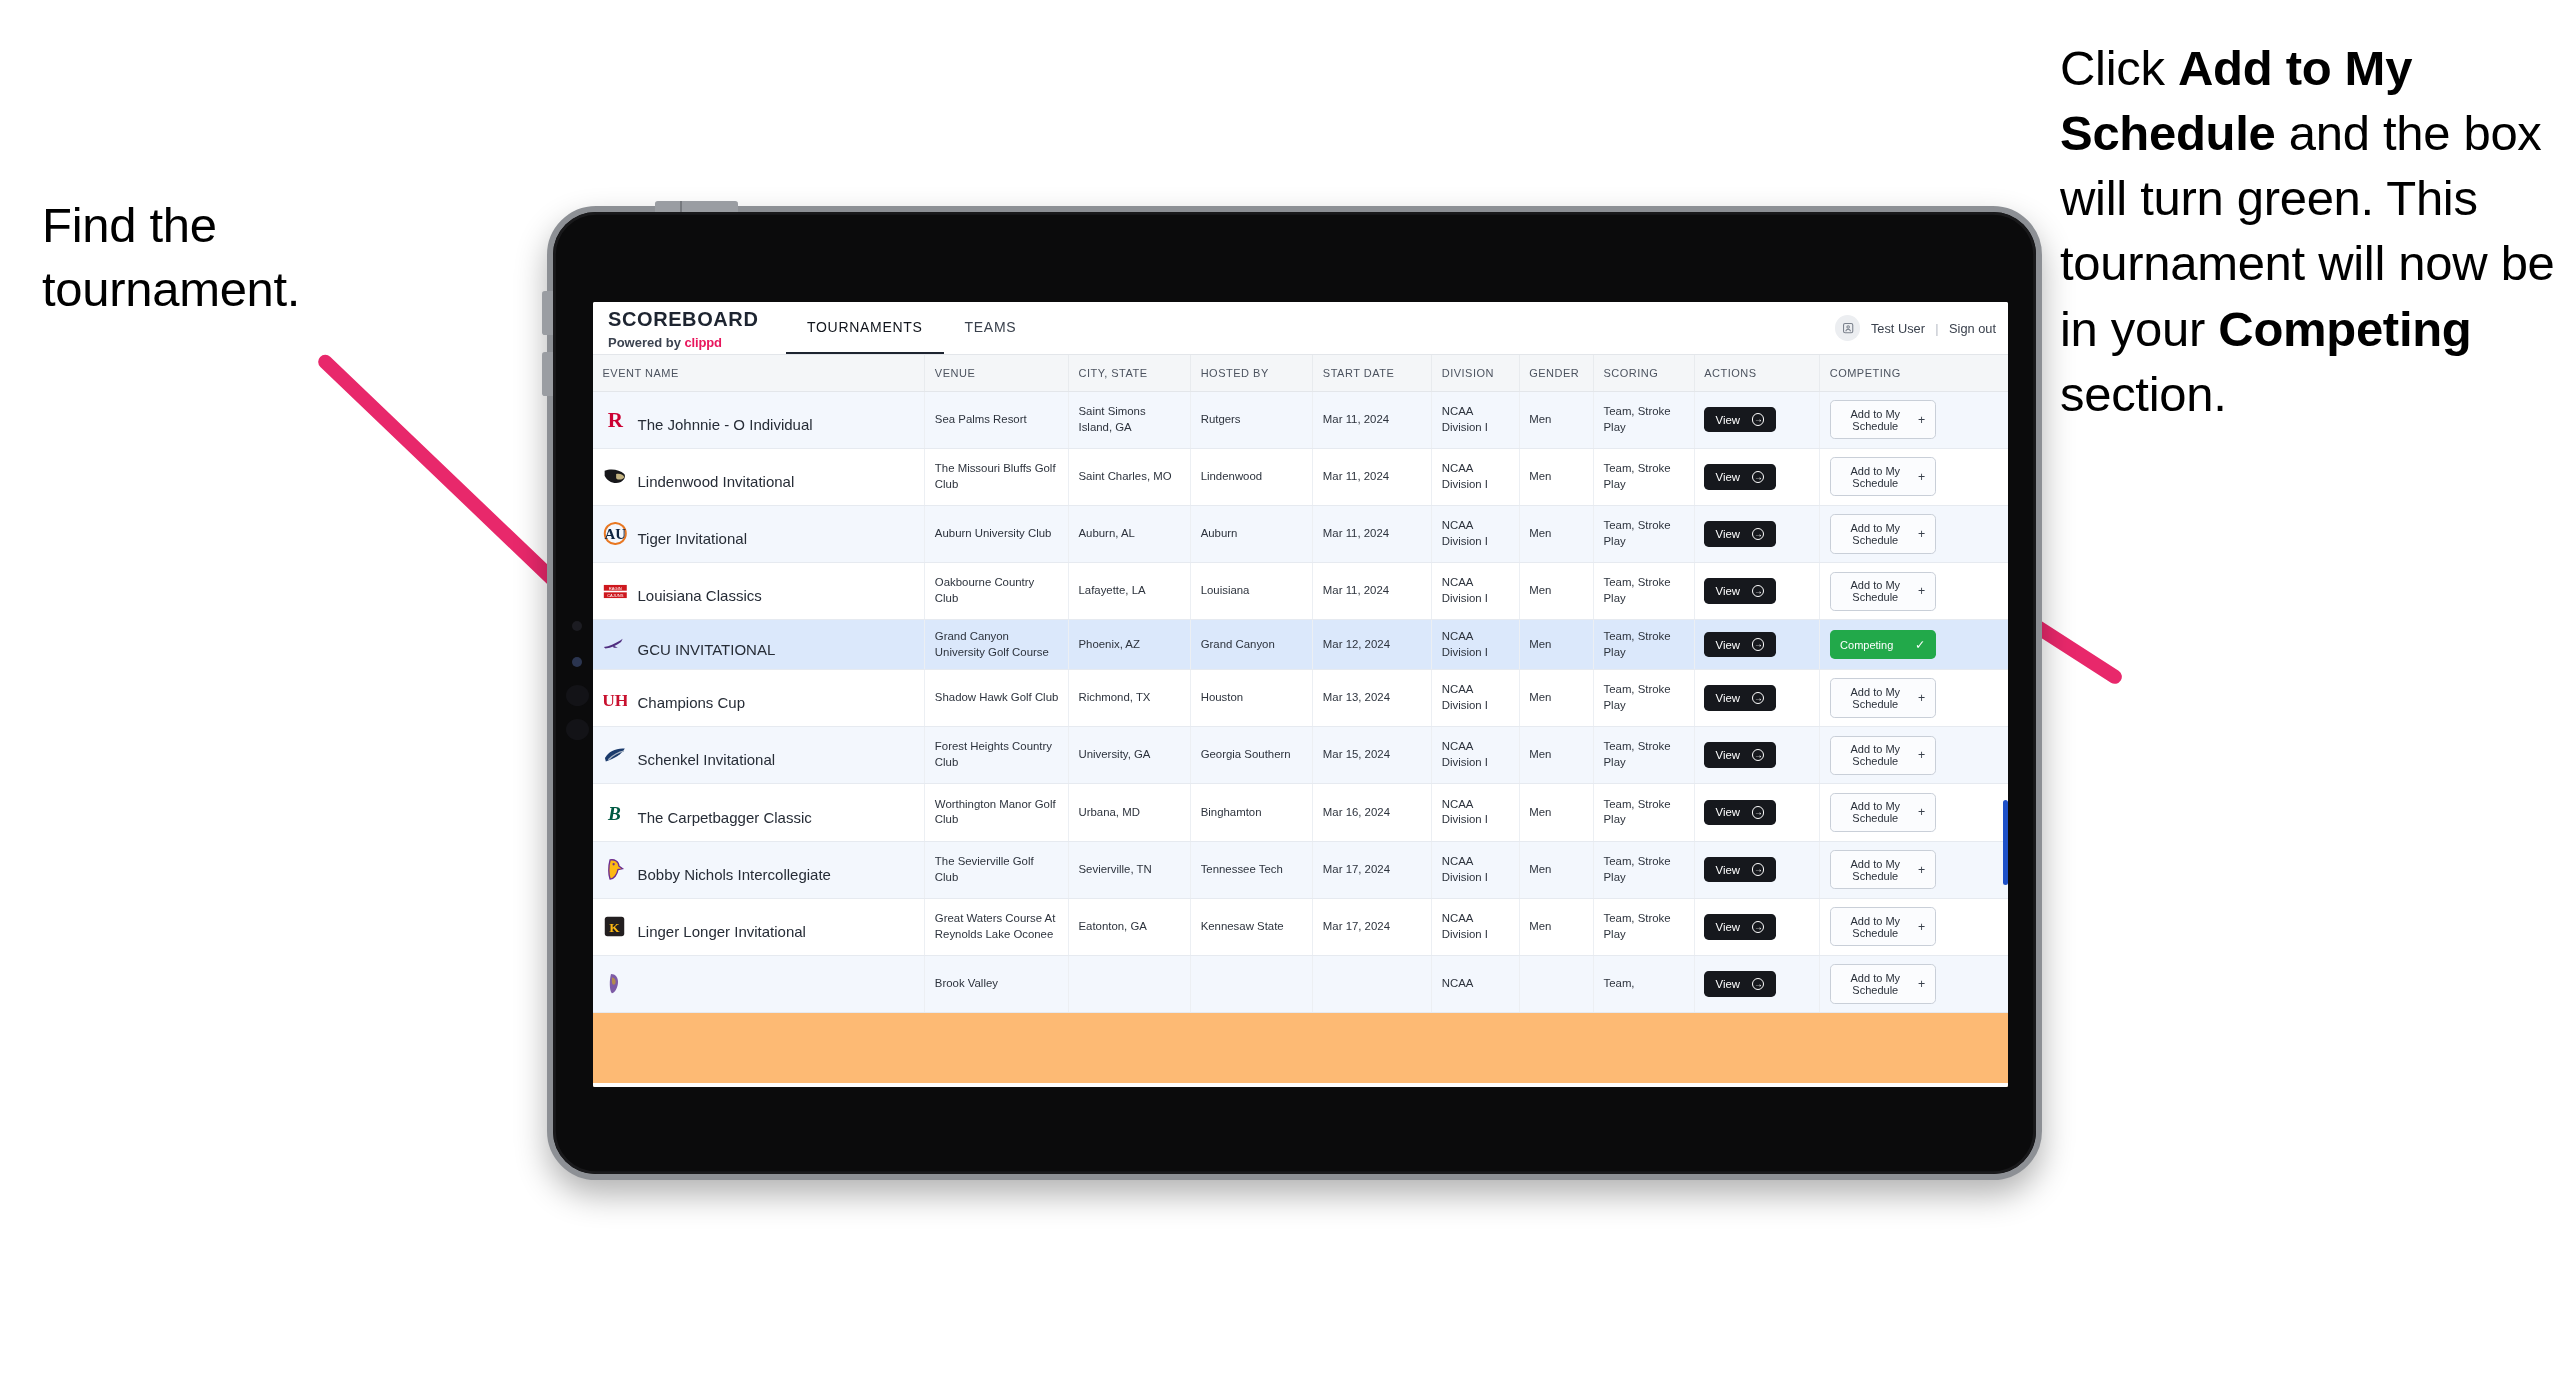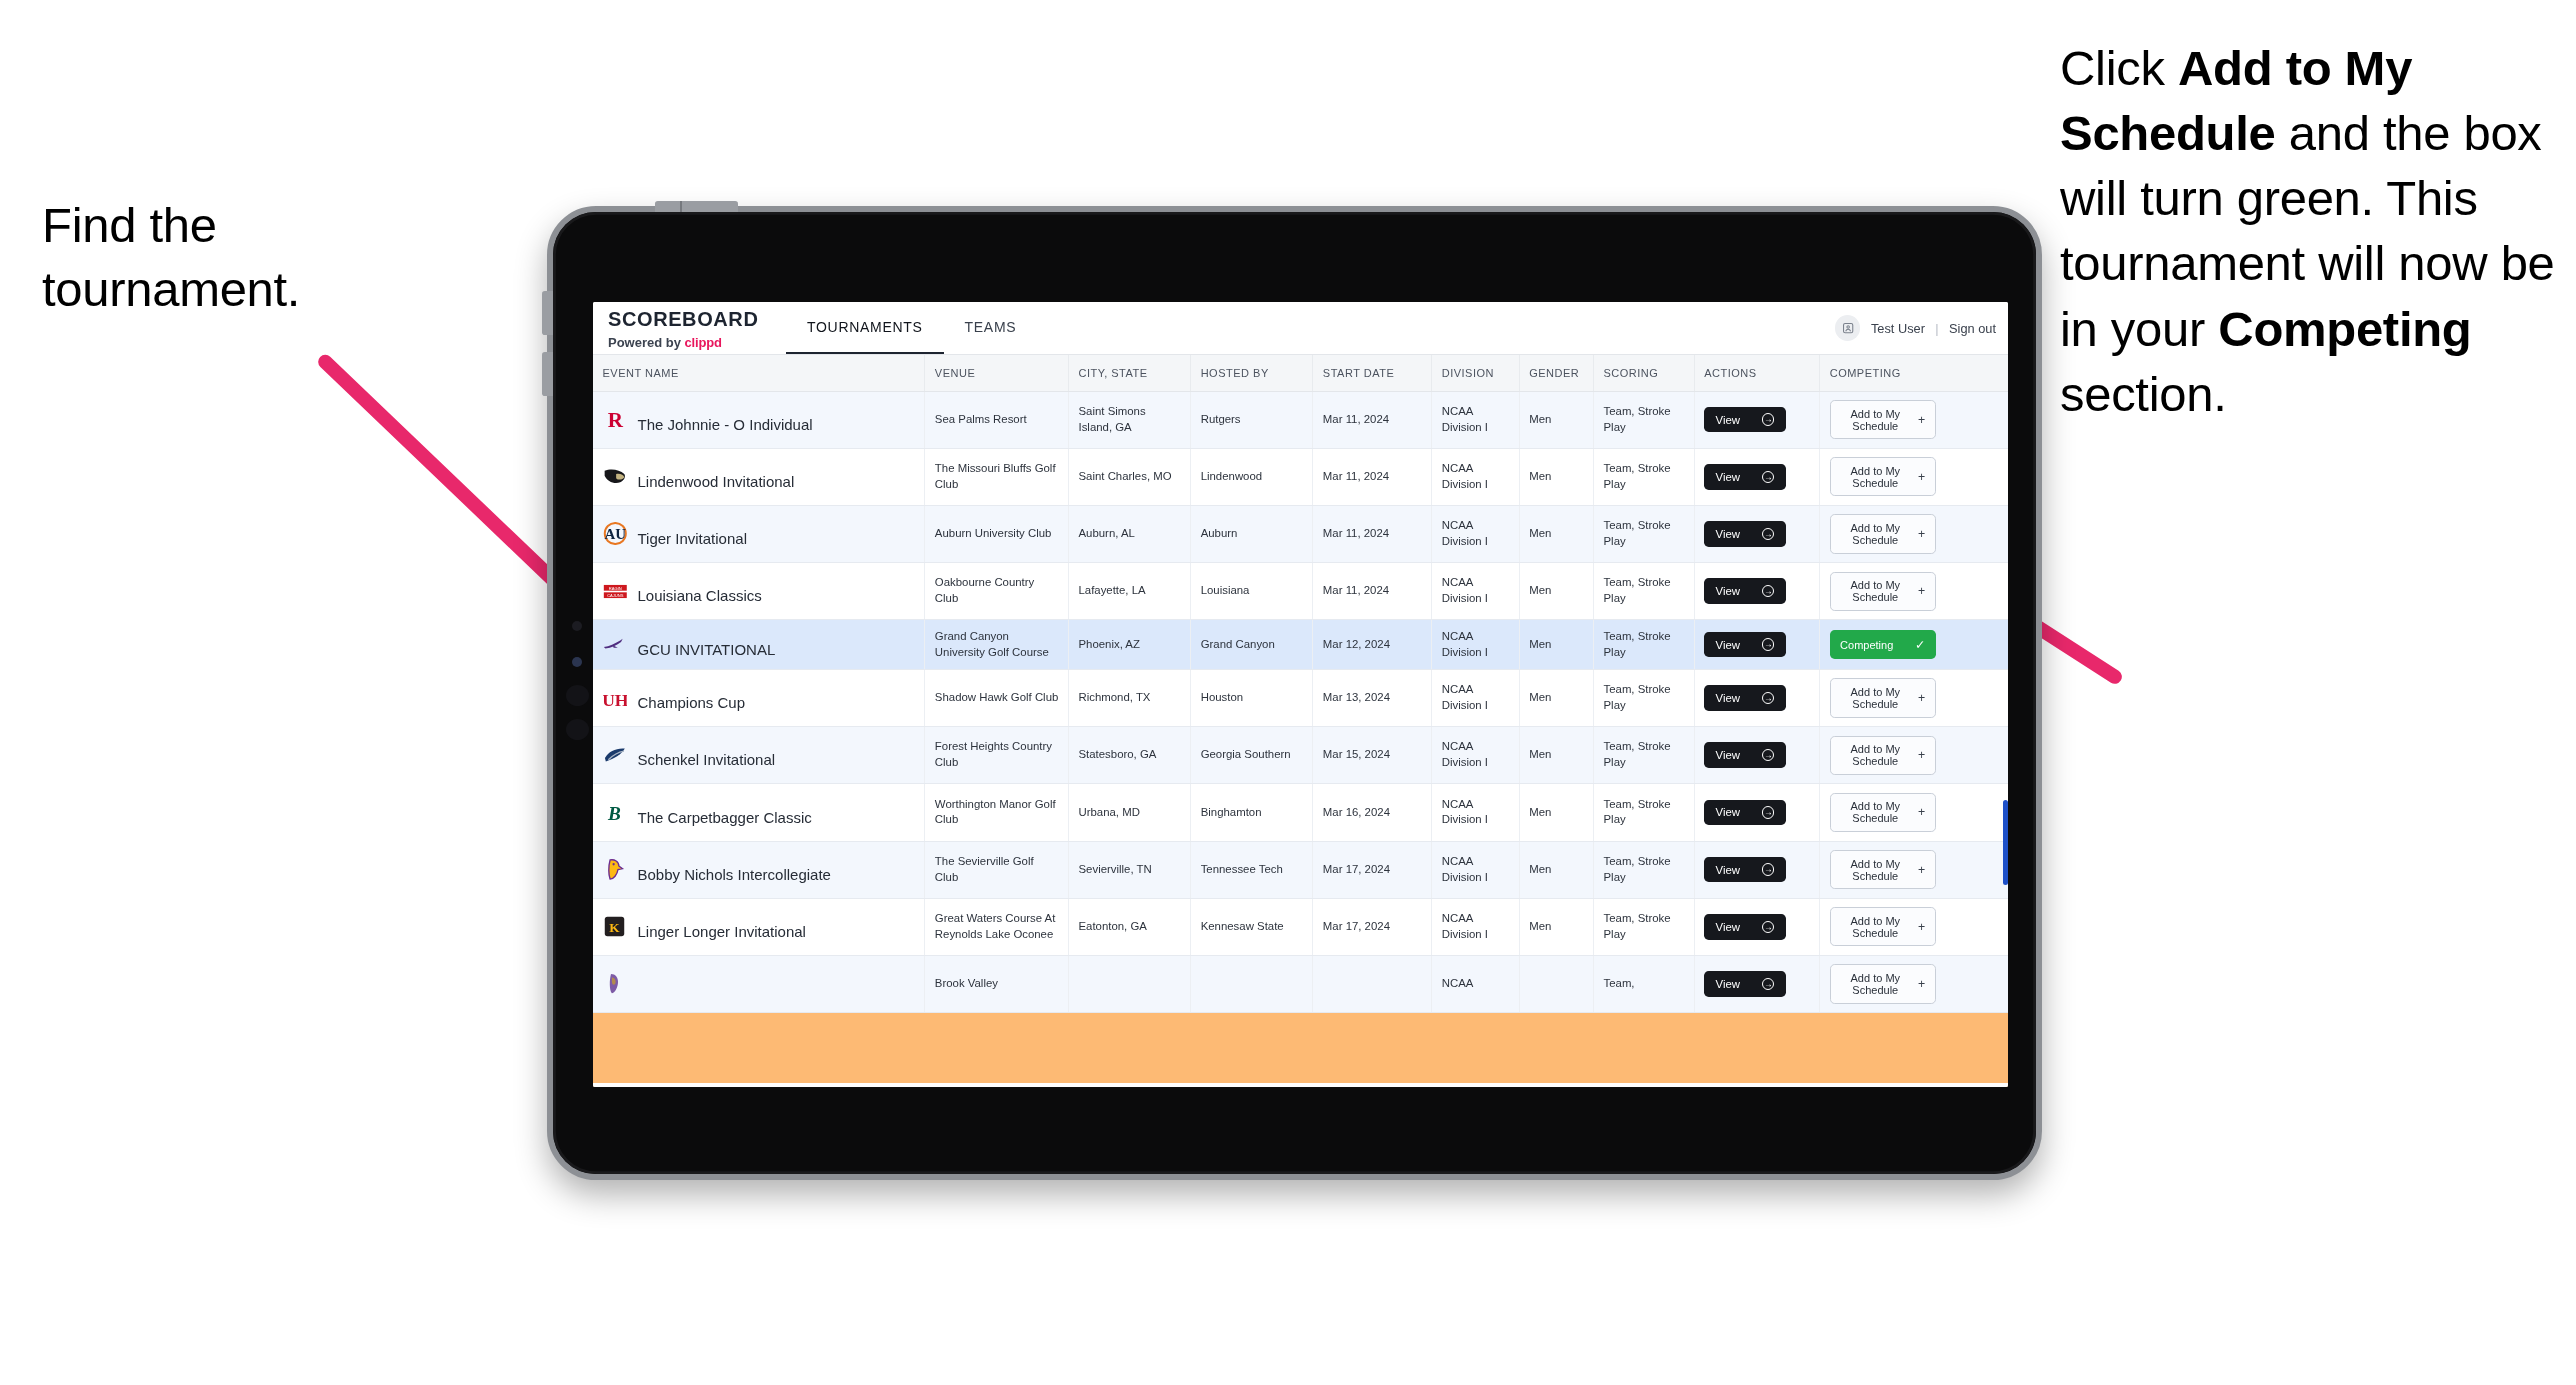--- a/index.html
+++ b/index.html
@@ -182,21 +182,21 @@
   .c-score   { width: 61px; }
   .c-actions { width: 76px; }
   .c-compete { width: 114px; }
 
   .ev-cell { display: flex; align-items: center; gap: 10.4px; }
   .ev-logo { width: 24.6px; height: 24.6px; flex: 0 0 24.6px; display:flex; align-items:center; justify-content:center; }
   .ev-logo svg, .ev-logo span { display:block; }
   .ev-name { font-size: 15px; color: #262c36; margin-top: 11px; }
 
   .btn-view {
-    display: inline-flex; align-items: center; justify-content: center; gap: 22px;
+    display: inline-flex; align-items: center; justify-content: center; gap: 12px;
     background: #16181d; color: #fff;
     border: none; border-radius: 4.7px;
     font-size: 11.4px; font-family: "Liberation Sans", sans-serif;
     padding: 6.6px 11.4px; min-width: 62px;
     cursor: pointer;
   }
   .btn-view .circ {
     width: 12.3px; height: 12.3px; border-radius: 50%;
     border: 1.2px solid #fff;
     display: inline-flex; align-items: center; justify-content: center;
@@ -498,21 +498,21 @@
                     <span class="ev-logo">
                       <svg width="24.6" height="19" viewBox="0 0 28 22">
                         <path d="M2 14 C6 6, 16 2, 25 3 C22 9, 13 15, 3 18 Z" fill="#1a3a6b"></path>
                         <path d="M6 16 C11 11, 18 7, 24 6" stroke="#a8b4c4" stroke-width="1.6" fill="none"></path>
                       </svg>
                     </span>
                     <span class="ev-name">Schenkel Invitational</span>
                   </div>
                 </td>
                 <td>Forest Heights Country Club</td>
-                <td>Statesboro, GA</td>
+                <td>University, GA</td>
                 <td>Georgia Southern</td>
                 <td>Mar 15, 2024</td>
                 <td>NCAA Division I</td>
                 <td>Men</td>
                 <td>Team, Stroke Play</td>
                 <td><button class="btn-view">
                     <span>View</span>
                     <span class="circ">→</span>
                   </button></td>
                 <td><button class="btn-add">

